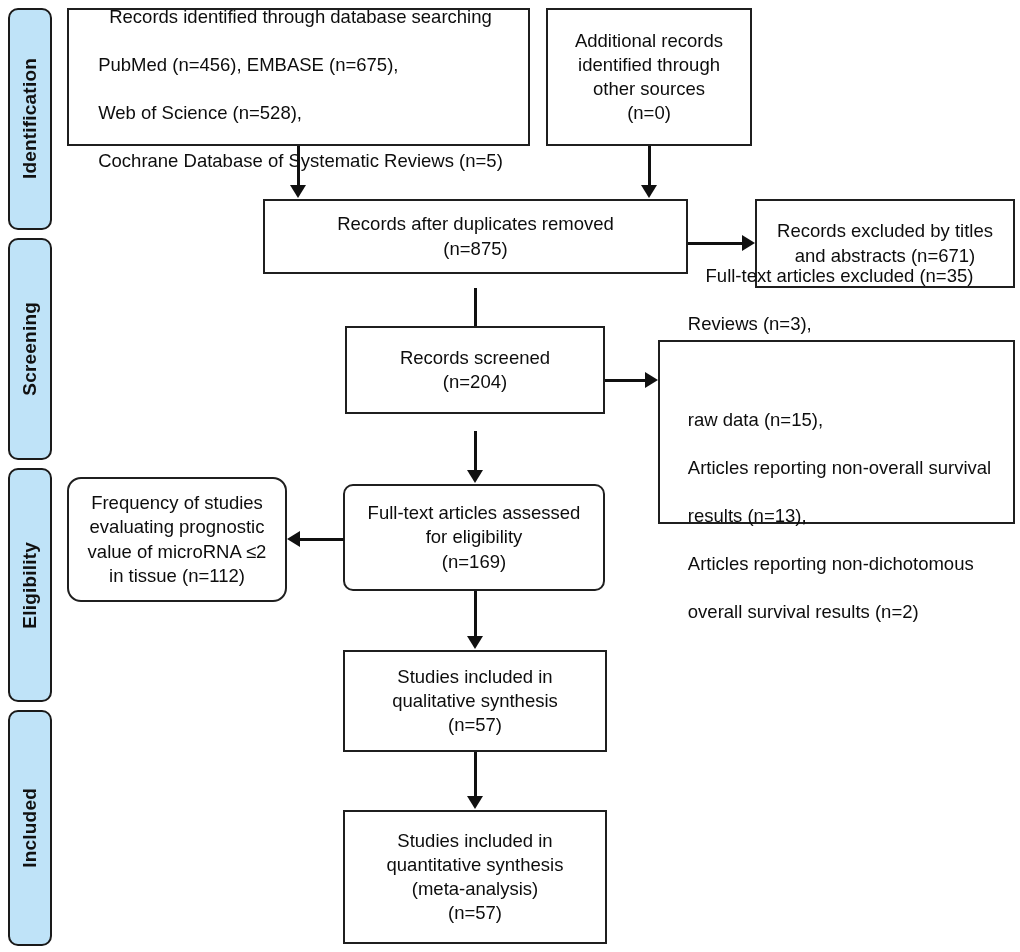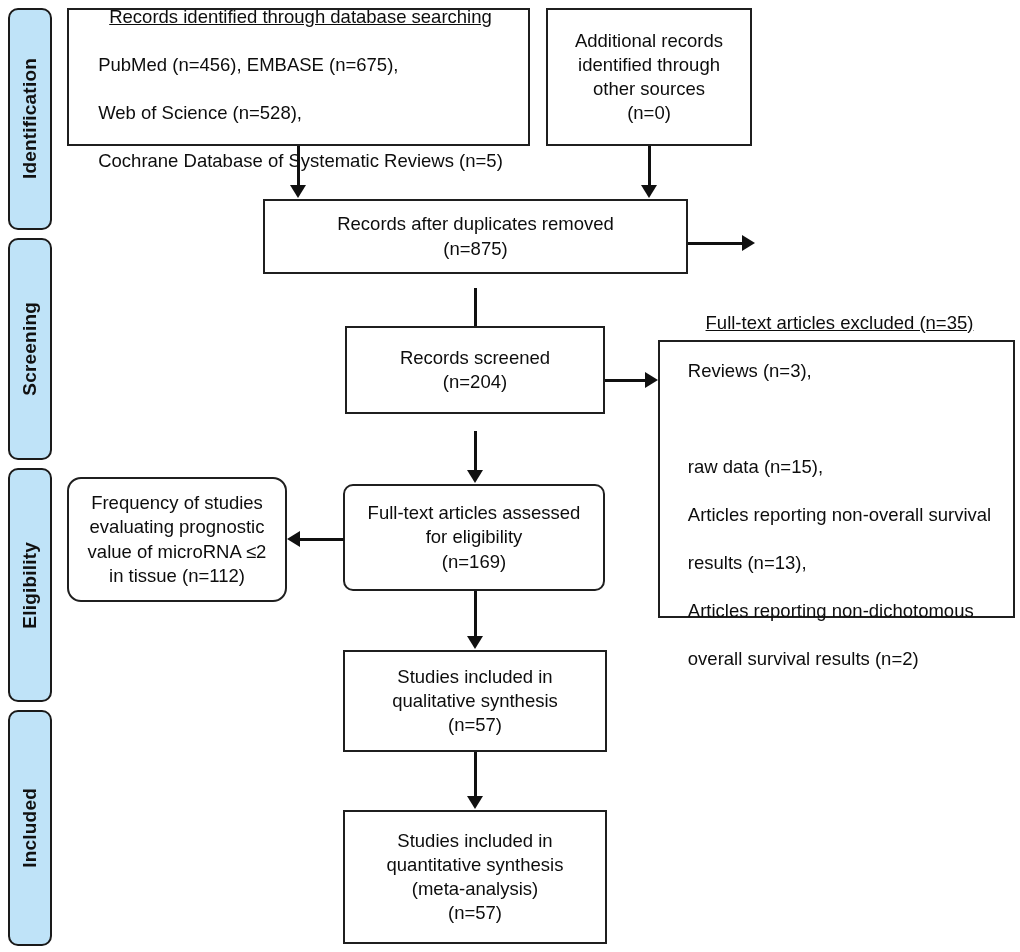--- a/index.html
+++ b/index.html
@@ -54,21 +54,20 @@
     color: #0d0d0d;
     text-align: center;
     white-space: pre-line;
   }
   .flow-text.left-align {
     text-align: left;
   }
   .flow-text.left-align .first-indent {
     display: block;
     text-align: center;
-    text-decoration: underline;
   }
 
   
   .vline {
     position: absolute;
     background: #101010;
     width: 3px;
   }
   .hline {
     position: absolute;
@@ -138,33 +137,37 @@
   <div class="arrow-down" style="left:290px; top:185px;"></div>
 
   <div class="vline" style="left:648px; top:146px; height:41px;"></div>
   <div class="arrow-down" style="left:641px; top:185px;"></div>
 
   <div class="flow-box" style="left:263px; top:199px; width:425px; height:75px;">
     <div class="flow-text">Records after duplicates removed
 (n=875)</div>
   </div>
 
+  <div class="flow-box" style="left:755px; top:199px; width:260px; height:89px;">
+    <div class="flow-text">Records excluded by titles
+and abstracts (n=671)</div>
+  </div>
 
   <div class="hline" style="left:688px; top:242px; width:56px;"></div>
   <div class="arrow-right" style="left:742px; top:235px;"></div>
 
   <div class="vline" style="left:474px; top:288px; height:42px;"></div>
   <div class="arrow-down" style="left:467px; top:329px;"></div>
 
   <div class="flow-box" style="left:345px; top:326px; width:260px; height:88px;">
     <div class="flow-text">Records screened
 (n=204)</div>
   </div>
 
-  <div class="flow-box" style="left:658px; top:340px; width:357px; height:278px; padding-left:14px; padding-right:8px;">
+  <div class="flow-box" style="left:658px; top:340px; width:357px; height:184px; padding-left:14px; padding-right:8px;">
     <div class="flow-text left-align">
       <span class="first-indent">Full-text articles excluded (n=35)</span>
       <span>Reviews (n=3),</span><br>
       <br>
       <span>raw data (n=15),</span><br>
       <span>Articles reporting non-overall survival</span><br>
       <span>results (n=13),</span><br>
       <span>Articles reporting non-dichotomous</span><br>
       <span>overall survival results (n=2)</span>
     </div>

